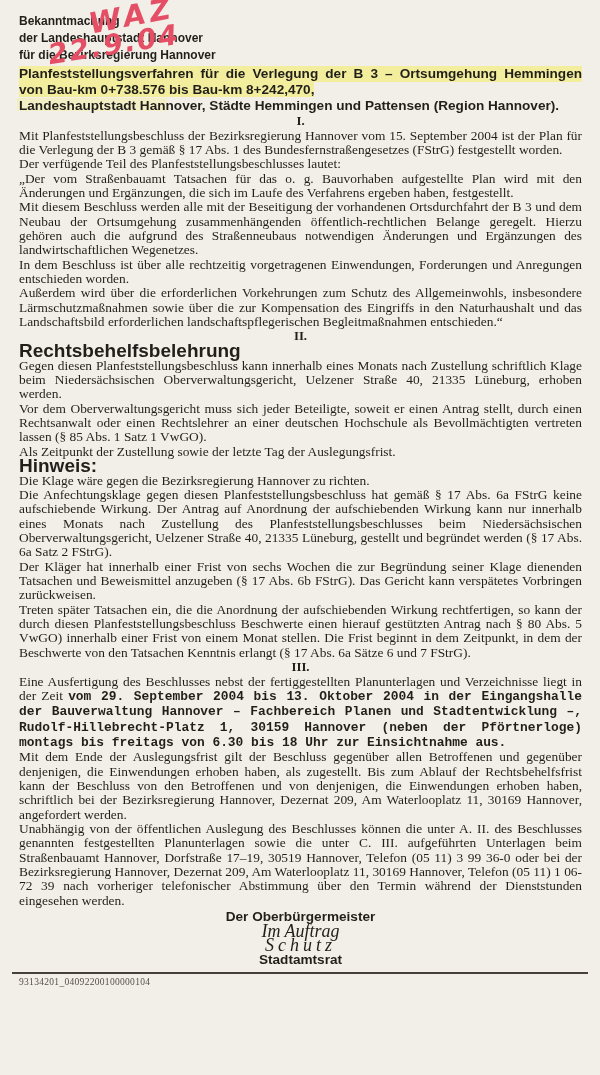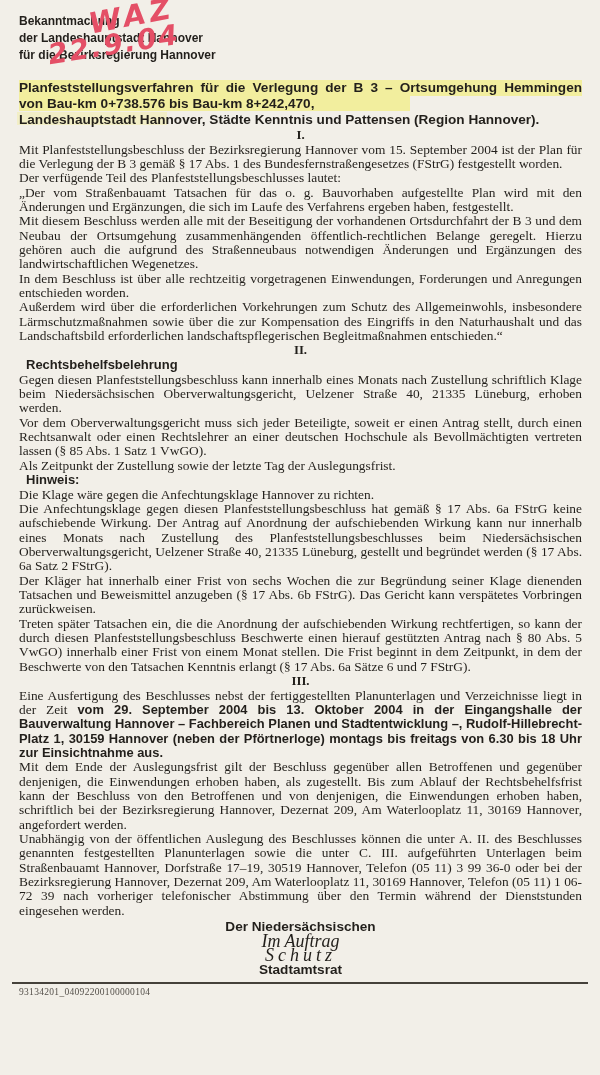--- a/index.html
+++ b/index.html
@@ -31,49 +31,49 @@
   .ink-line1{font-size:29px;line-height:28px;letter-spacing:4px;margin-left:44px;transform:rotate(-4deg);}
   .ink-line2{font-size:28px;line-height:28px;letter-spacing:2px;transform:rotate(-2deg);margin-top:-1px;}
   
   .title{
     text-align:left;
     font-family:"Liberation Sans",sans-serif;font-weight:bold;
     font-size:12px;line-height:17px;
   }
   
   .subject{
-    margin-top:16px;
+    margin-top:2px;
     font-family:"Liberation Sans",sans-serif;font-weight:bold;
     font-size:13.6px;line-height:16px;
   }
   .subj-line1{background:var(--hl);text-align:justify;text-align-last:justify;}
-  .subj-line2 .hl-span{background:var(--hl);padding-right:96px;}
+  .subj-line2 .hl-span{background:var(--hl);}
   .subj-line3{position:relative;}
   .subj-line3 .smudge{
     position:absolute;left:-2px;top:0;width:150px;height:13px;
     background:var(--hl);opacity:.45;z-index:0;
   }
   .subj-line3 .t{position:relative;z-index:1;}
   
   .marker{
     text-align:center;font-weight:bold;
     font-size:12.8px;line-height:14.6px;
   }
   
   .subhead{
     font-family:"Liberation Sans",sans-serif;font-weight:bold;
-    font-size:13px;line-height:14.6px;margin-left:7px;
+    font-size:19px;line-height:14.6px;
   }
   
   .bp{
     margin:0;text-align:justify;
     font-size:13.4px;line-height:14.35px;
   }
   .bold-sans{
-    font-family:Liberation Sans, sans-serif;font-weight:bold;
+    font-family:Liberation Mono, monospace;font-weight:bold;
     font-size:12.9px;
     margin-top:48px;
   }
   
   .signature{text-align:center;margin-top:2px;}
   .sig-bold{
     font-family:"Liberation Sans",sans-serif;font-weight:bold;
     font-size:13.6px;line-height:14.8px;
   }
   .sig-serif{font-size:18px;line-height:13.8px;font-style:italic;}
@@ -100,56 +100,56 @@
     <div class="title">Bekanntmachung</div>
     <div class="title">der Landeshauptstadt Hannover</div>
     <div class="title">für die Bezirksregierung Hannover</div>
   </header>
 
   <div class="subject">
     <div class="subj-line1">Planfeststellungsverfahren für die Verlegung der B 3 – Ortsumgehung Hemmingen</div>
     <div class="subj-line2"><span class="hl-span">von Bau-km 0+738.576 bis Bau-km 8+242,470,</span></div>
     <div class="subj-line3">
       <span class="smudge"></span>
-      <span class="t">Landeshauptstadt Hannover, Städte Kenntnis und Pattensen (Region Hannover).</span>
+      <span class="t">Landeshauptstadt Hannover, Städte Hemmingen und Pattensen (Region Hannover).</span>
     </div>
   </div>
 
   <section>
     <div class="marker">I.</div>
     <p class="bp">Mit Planfeststellungsbeschluss der Bezirksregierung Hannover vom 15. September 2004 ist der Plan für die Verlegung der B 3 gemäß § 17 Abs. 1 des Bundesfernstraßengesetzes (FStrG) festgestellt worden.</p>
     <p class="bp">Der verfügende Teil des Planfeststellungsbeschlusses lautet:</p>
     <p class="bp">„Der vom Straßenbauamt Tatsachen für das o. g. Bauvorhaben aufgestellte Plan wird mit den Änderungen und Ergänzungen, die sich im Laufe des Verfahrens ergeben haben, festgestellt.</p>
     <p class="bp">Mit diesem Beschluss werden alle mit der Beseitigung der vorhandenen Ortsdurchfahrt der B 3 und dem Neubau der Ortsumgehung zusammenhängenden öffentlich-rechtlichen Belange geregelt. Hierzu gehören auch die aufgrund des Straßenneubaus notwendigen Änderungen und Ergänzungen des landwirtschaftlichen Wegenetzes.</p>
     <p class="bp">In dem Beschluss ist über alle rechtzeitig vorgetragenen Einwendungen, Forderungen und Anregungen entschieden worden.</p>
     <p class="bp">Außerdem wird über die erforderlichen Vorkehrungen zum Schutz des Allgemeinwohls, insbesondere Lärmschutzmaßnahmen sowie über die zur Kompensation des Eingriffs in den Naturhaushalt und das Landschaftsbild erforderlichen landschaftspflegerischen Begleitmaßnahmen entschieden.“</p>
   </section>
 
   <section>
     <div class="marker">II.</div>
     <div class="subhead">Rechtsbehelfsbelehrung</div>
     <p class="bp">Gegen diesen Planfeststellungsbeschluss kann innerhalb eines Monats nach Zustellung schriftlich Klage beim Niedersächsischen Oberverwaltungsgericht, Uelzener Straße 40, 21335 Lüneburg, erhoben werden.</p>
     <p class="bp">Vor dem Oberverwaltungsgericht muss sich jeder Beteiligte, soweit er einen Antrag stellt, durch einen Rechtsanwalt oder einen Rechtslehrer an einer deutschen Hochschule als Bevollmächtigten vertreten lassen (§ 85 Abs. 1 Satz 1 VwGO).</p>
     <p class="bp">Als Zeitpunkt der Zustellung sowie der letzte Tag der Auslegungsfrist.</p>
     <div class="subhead">Hinweis:</div>
-    <p class="bp">Die Klage wäre gegen die Anfechtungsklage Hannover zu richten.</p>
+    <p class="bp">Die Klage wäre gegen die Bezirksregierung Hannover zu richten.</p>
     <p class="bp">Die Anfechtungsklage gegen diesen Planfeststellungsbeschluss hat gemäß § 17 Abs. 6a FStrG keine aufschiebende Wirkung. Der Antrag auf Anordnung der aufschiebenden Wirkung kann nur innerhalb eines Monats nach Zustellung des Planfeststellungsbeschlusses beim Niedersächsischen Oberverwaltungsgericht, Uelzener Straße 40, 21335 Lüneburg, gestellt und begründet werden (§ 17 Abs. 6a Satz 2 FStrG).</p>
     <p class="bp">Der Kläger hat innerhalb einer Frist von sechs Wochen die zur Begründung seiner Klage dienenden Tatsachen und Beweismittel anzugeben (§ 17 Abs. 6b FStrG). Das Gericht kann verspätetes Vorbringen zurückweisen.</p>
     <p class="bp">Treten später Tatsachen ein, die die Anordnung der aufschiebenden Wirkung rechtfertigen, so kann der durch diesen Planfeststellungsbeschluss Beschwerte einen hierauf gestützten Antrag nach § 80 Abs. 5 VwGO) innerhalb einer Frist von einem Monat stellen. Die Frist beginnt in dem Zeitpunkt, in dem der Beschwerte von den Tatsachen Kenntnis erlangt (§ 17 Abs. 6a Sätze 6 und 7 FStrG).</p>
   </section>
 
   <section>
     <div class="marker">III.</div>
     <p class="bp"><span>Eine Ausfertigung des Beschlusses nebst der fertiggestellten Planunterlagen und Verzeichnisse liegt in der Zeit</span> <span class="bold-sans">vom 29. September 2004 bis 13. Oktober 2004 in der Eingangshalle der Bauverwaltung Hannover – Fachbereich Planen und Stadtentwicklung –, Rudolf-Hillebrecht-Platz 1, 30159 Hannover (neben der Pförtnerloge) montags bis freitags von 6.30 bis 18 Uhr zur Einsichtnahme aus.</span></p>
     <p class="bp">Mit dem Ende der Auslegungsfrist gilt der Beschluss gegenüber allen Betroffenen und gegenüber denjenigen, die Einwendungen erhoben haben, als zugestellt. Bis zum Ablauf der Rechtsbehelfsfrist kann der Beschluss von den Betroffenen und von denjenigen, die Einwendungen erhoben haben, schriftlich bei der Bezirksregierung Hannover, Dezernat 209, Am Waterlooplatz 11, 30169 Hannover, angefordert werden.</p>
     <p class="bp">Unabhängig von der öffentlichen Auslegung des Beschlusses können die unter A. II. des Beschlusses genannten festgestellten Planunterlagen sowie die unter C. III. aufgeführten Unterlagen beim Straßenbauamt Hannover, Dorfstraße 17–19, 30519 Hannover, Telefon (05 11) 3 99 36-0 oder bei der Bezirksregierung Hannover, Dezernat 209, Am Waterlooplatz 11, 30169 Hannover, Telefon (05 11) 1 06-72 39 nach vorheriger telefonischer Abstimmung über den Termin während der Dienststunden eingesehen werden.</p>
   </section>
 
   <div class="signature">
-    <div class="sig-bold">Der Niedersächsischen</div>
+    <div class="sig-bold">Der Oberbürgermeister</div>
     <div class="sig-serif">Im Auftrag</div>
     <div class="sig-serif sig-name">Schutz</div>
     <div class="sig-bold">Stadtamtsrat</div>
   </div>
 
   <hr class="rule">
   <div class="code">93134201_04092200100000104</div>
 
 </div>
 

